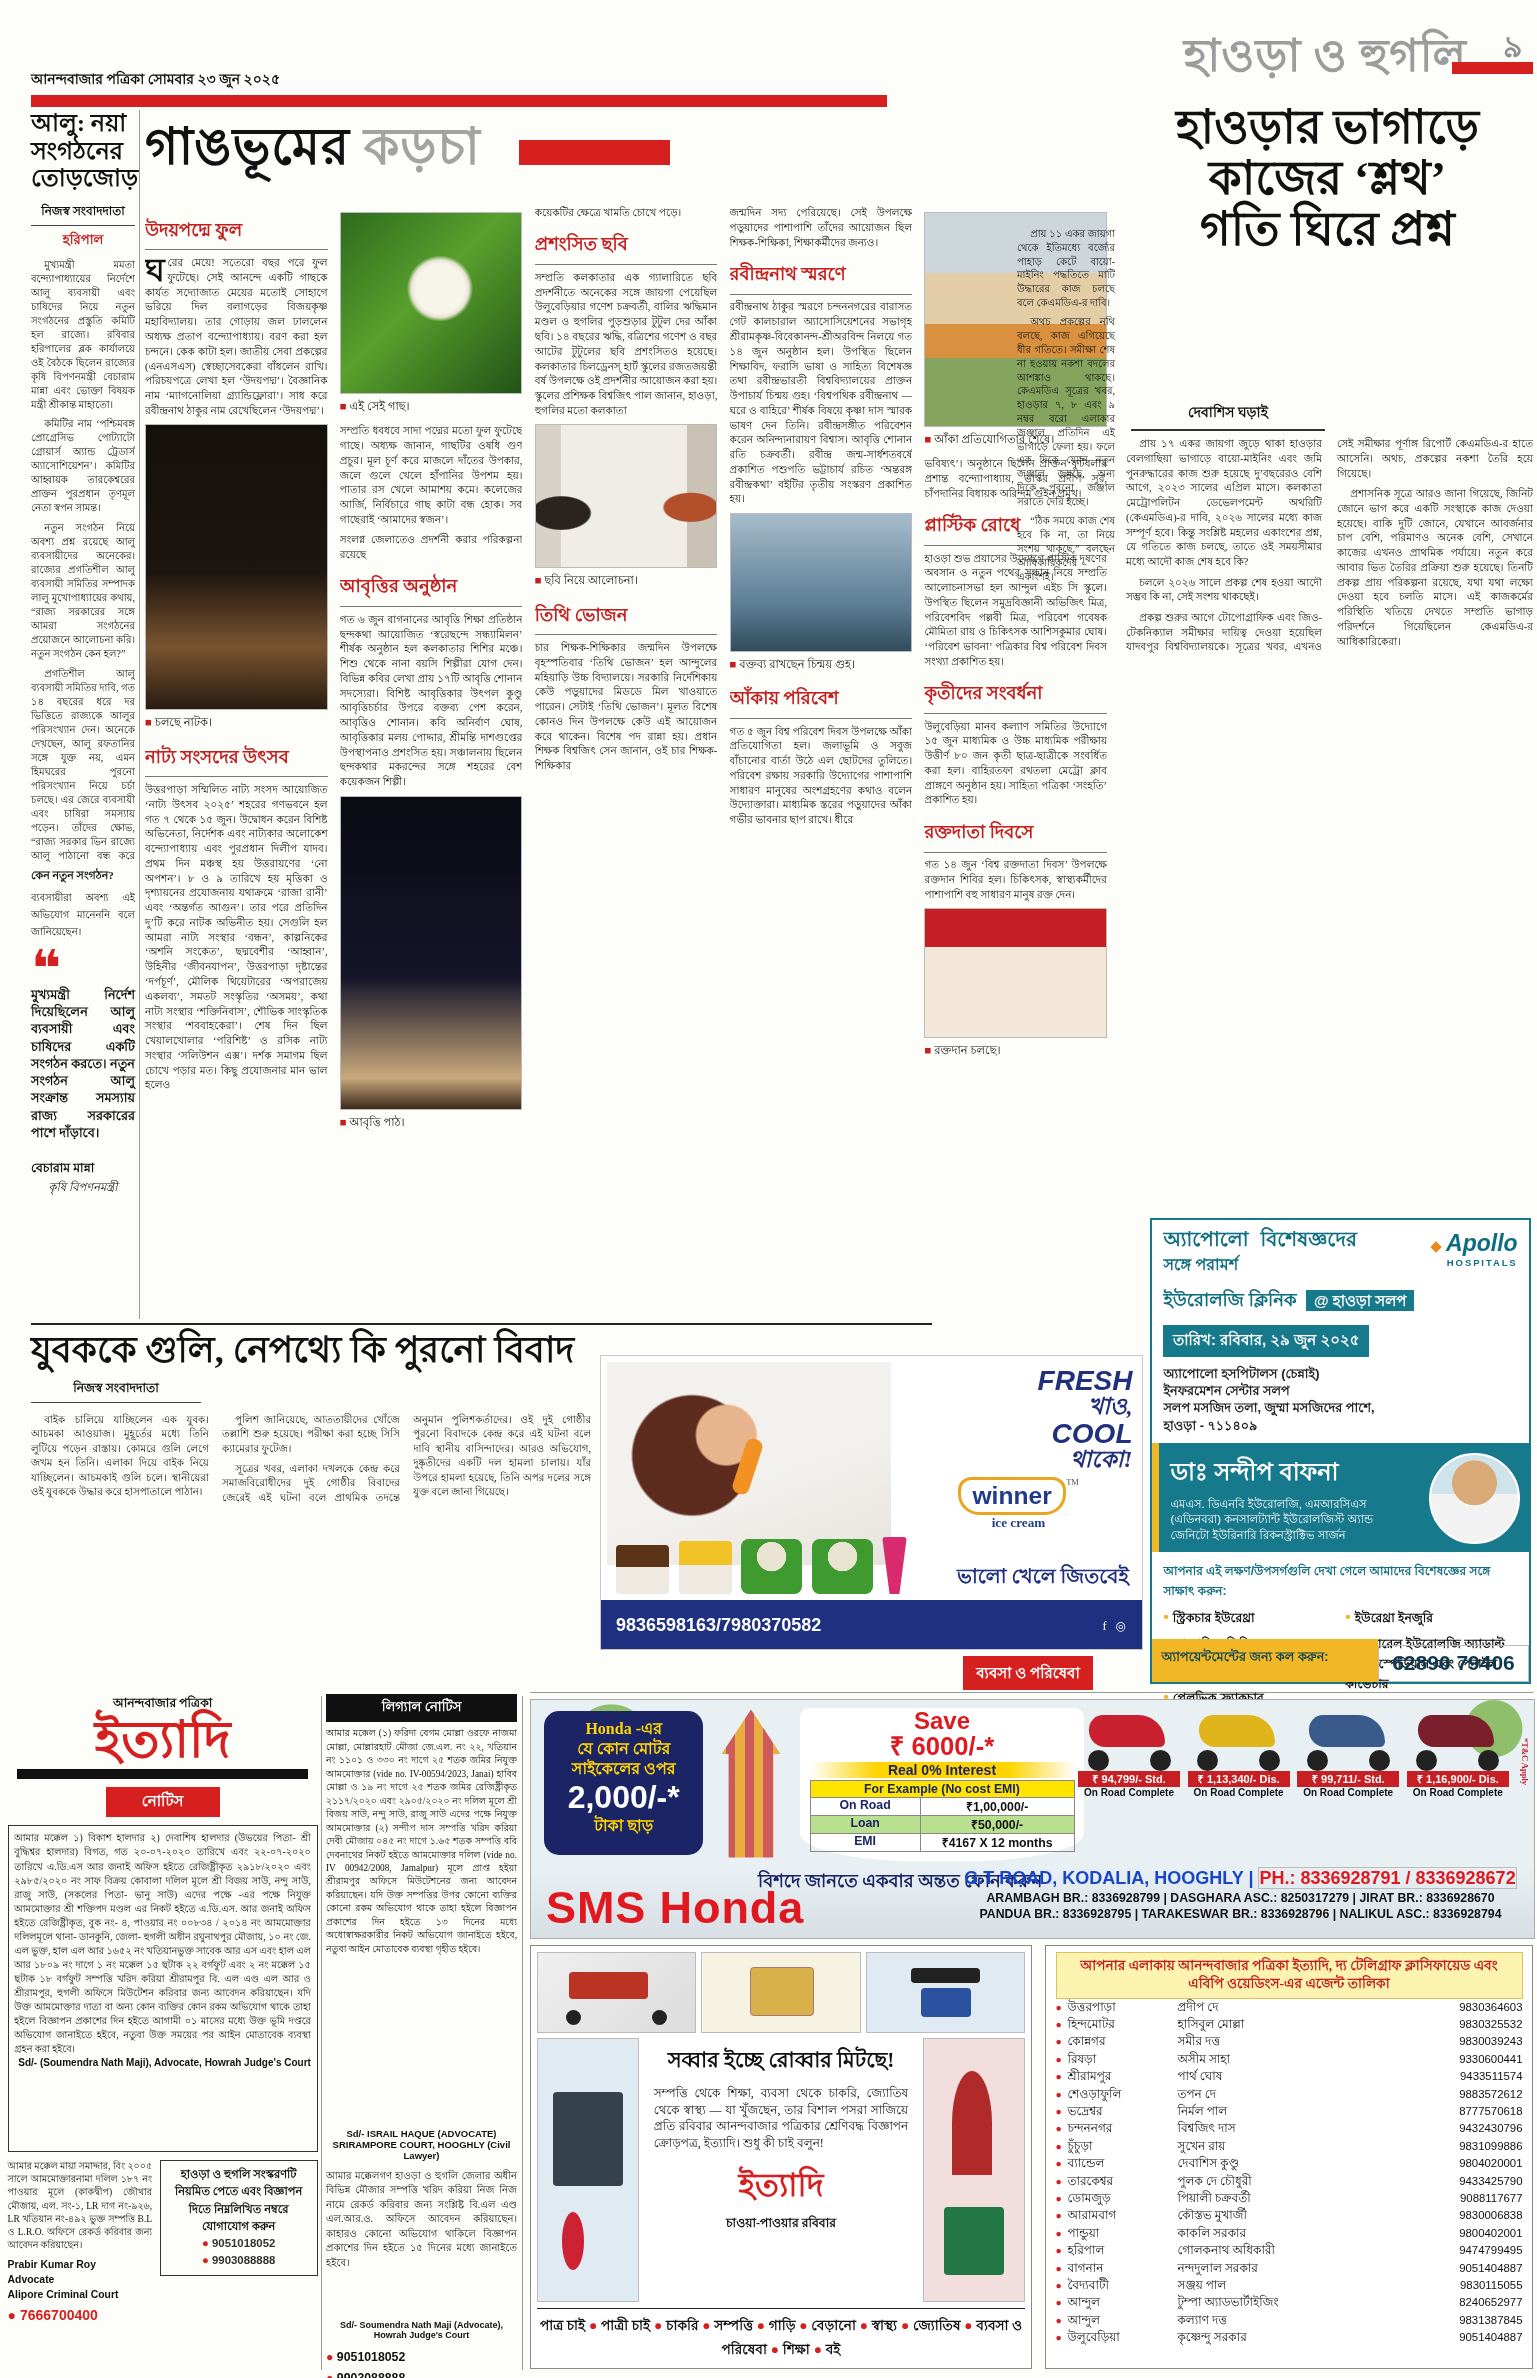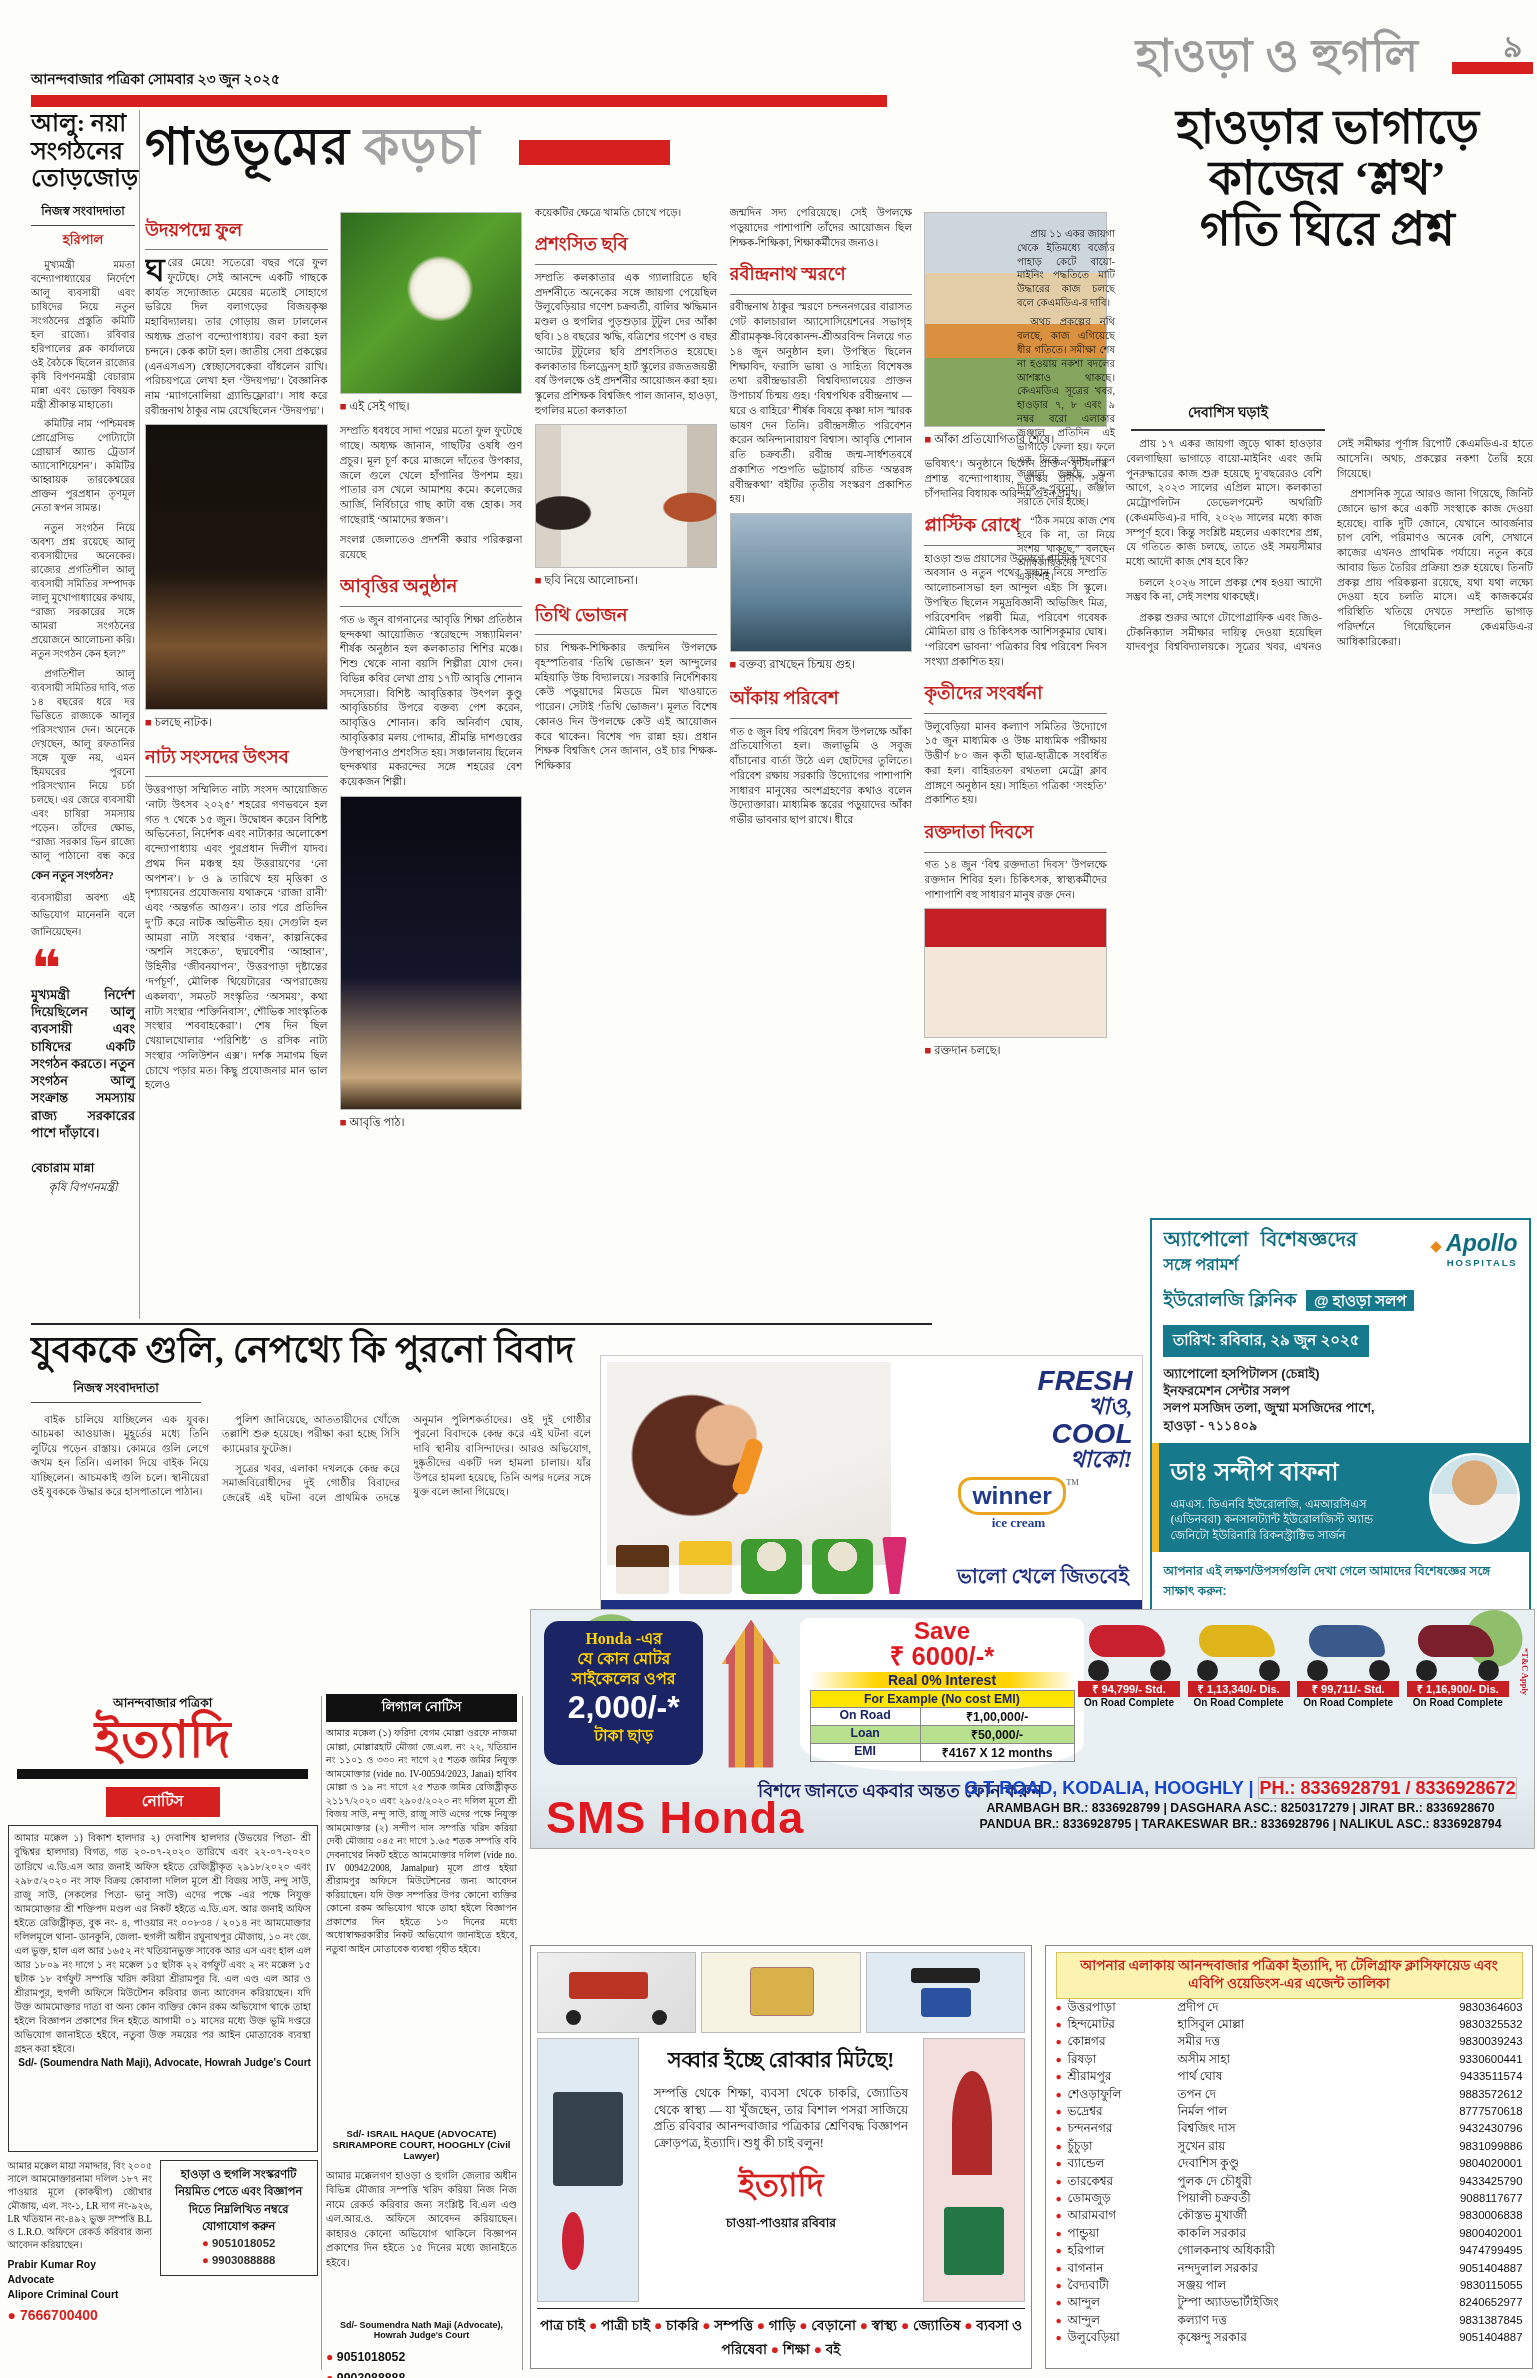--- a/index.html
+++ b/index.html
@@ -5,21 +5,21 @@
   html,body{margin:0;padding:0;background:#fbfbf8;}
   body{font-family:"Liberation Serif","DejaVu Sans",serif;color:#111;}
   #page{position:relative;width:1538px;height:2378px;background:#fdfdfa;overflow:hidden;}
   .abs{position:absolute;}
   .red{color:#c4201f;}
   .redbg{background:#d6201f;}
   .just{text-align:justify;}
   
   #masthead{left:31px;top:68px;font-size:14px;font-weight:bold;}
   #topbar{left:31px;top:95px;width:856px;height:12.3px;}
-  #sec-title{left:880px;top:21px;width:539px;font-size:45px;font-weight:bold;color:#9c9c9c;text-align:right;letter-spacing:0.9px;}
+  #sec-title{left:928px;top:21px;width:539px;font-size:45px;font-weight:bold;color:#9c9c9c;text-align:right;letter-spacing:0.9px;}
   #sec-dash{left:1452px;top:62px;width:81px;height:12.3px;}
   #pagenum{left:1503px;top:23px;font-size:30px;color:#8f8f8f;font-weight:bold;}
   
   #lead-headline{left:1121px;top:102px;width:413px;font-size:47px;line-height:1.08;font-weight:800;text-align:center;}
   #lead-byline{left:1131px;top:401px;width:194px;text-align:center;font-weight:bold;font-size:14px;border-bottom:2.8px double #333;padding-bottom:3.8px;}
   #lead-side{left:1017px;top:227px;width:98px;height:982px;font-size:10px;line-height:1.38;}
   #lead-body{left:1126px;top:437px;width:407px;height:772px;column-count:2;column-gap:15px;font-size:10.4px;line-height:1.42;}
   #lead-body p, #lead-side p, .smallp p{margin:0 0 5.7px 0;text-indent:13.2px;}
   
   #alu{left:31px;top:110px;width:104px;height:1209px;}
@@ -103,21 +103,21 @@
   #ap-photo{position:absolute;right:9.5px;top:9.5px;width:87px;height:87px;border-radius:50%;background:radial-gradient(circle at 50% 32%,#d9a977 0 30%,rgba(0,0,0,0) 31%),linear-gradient(180deg,#cfe3ea 45%,#f2f2f2 45%);border:2.8px solid #fff;}
   #ap-intro{margin-top:9.5px;color:#0f6f80;font-weight:bold;font-size:12px;}
   #ap-bullets{display:flex;gap:9.5px;margin-top:5.7px;}
   #ap-bullets ul{list-style:none;margin:0;padding:0;flex:1;}
   #ap-bullets li{font-size:12.3px;font-weight:bold;margin-bottom:5.7px;}
   #ap-bullets li::before{content:"• ";color:#f2b724;font-size:15px;}
   #ap-call{position:absolute;left:0;bottom:0;width:100%;display:flex;}
   #ap-call .lbl{background:#f2b724;color:#145;font-weight:bold;font-size:12.8px;padding:7.6px 9.5px;flex:1;}
   #ap-call .ph{font-size:21px;font-weight:800;color:#0d3a52;padding:5.7px 13.2px;}
   
-  #honda{left:530px;top:1609px;width:1003px;height:238px;border:0.9px solid #aaa;background:
+  #honda{left:530px;top:1699px;width:1003px;height:238px;border:0.9px solid #aaa;background:
     radial-gradient(circle at 8% 18%,#8fbf6a 0 38px,rgba(0,0,0,0) 39px),
     radial-gradient(circle at 96% 12%,#8fbf6a 0 28px,rgba(0,0,0,0) 29px),
     linear-gradient(180deg,#e8f0f4 0 70%,#d7dfe4);overflow:hidden;}
   #h-offer{position:absolute;left:13.2px;top:11.4px;width:159px;height:144px;background:#1b2566;border-radius:15px;color:#ffd400;text-align:center;font-weight:800;padding-top:7.6px;box-sizing:border-box;}
   #h-offer .l{font-size:16px;line-height:1.25;}
   #h-offer .big{color:#fff;font-size:32px;font-family:"Liberation Sans",sans-serif;}
   #h-rath{position:absolute;left:185px;top:9.5px;width:70px;height:148px;background:repeating-linear-gradient(90deg,#e8a020 0 9.5px,#c84040 9.5px 19px);clip-path:polygon(50% 0,92% 30%,82% 30%,82% 100%,18% 100%,18% 30%,8% 30%);opacity:0.85;}
   #h-save{position:absolute;left:269px;top:7.6px;width:284px;height:153px;background:#fff;border-radius:9.5px 9.5px 114px 114px/9.5px 9.5px 28px 28px;text-align:center;padding-top:1.9px;box-sizing:border-box;font-family:"Liberation Sans",sans-serif;}
   #h-save .sv{color:#e01920;font-weight:800;font-size:24px;line-height:1;}
   #h-save .amt{color:#e01920;font-weight:800;font-size:25.6px;line-height:1.05;}

